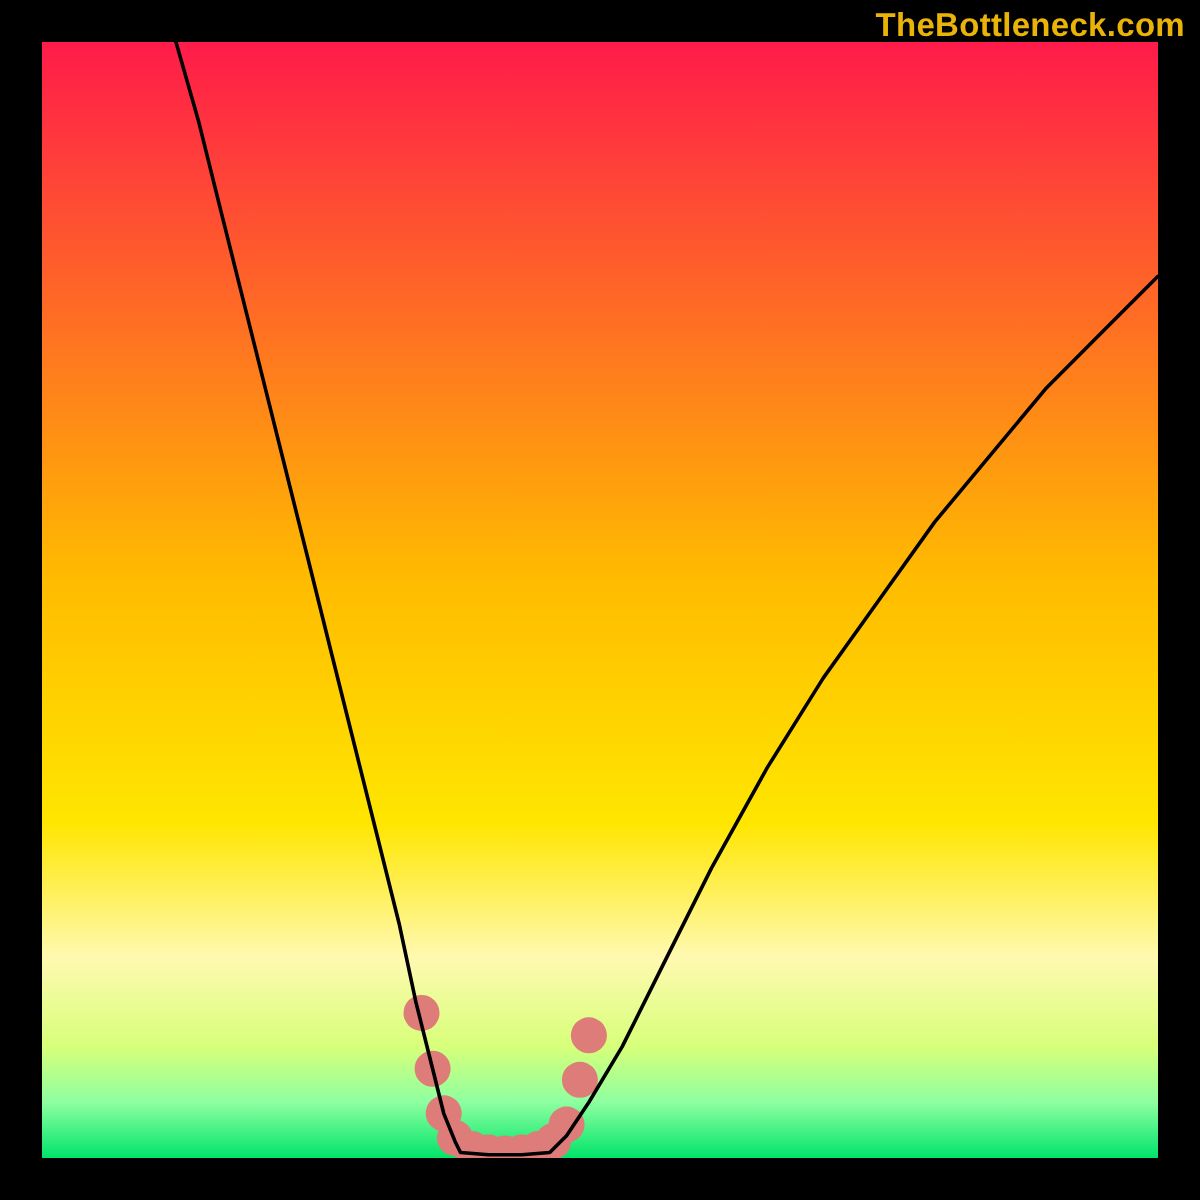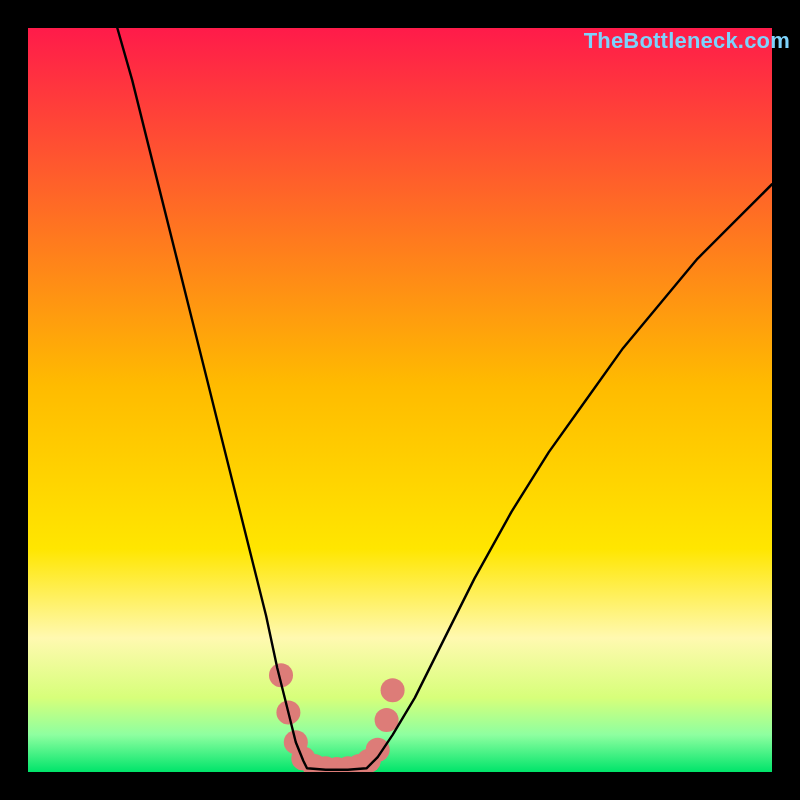--- a/index.html
+++ b/index.html
@@ -16,26 +16,25 @@
     top: 0;
     left: 0;
     width: 800px;
     height: 800px;
     background: #000;
   }
   .watermark {
     position: absolute;
     top: 4px;
     right: 10px;
-    color: #7dd3fc;
+    color: #eab308;
     font-size: 22px;
     font-weight: 600;
     letter-spacing: 0.2px;
     z-index: 10;
-    margin-top: 24px;
   }
   .plot {
     position: absolute;
     top: 28px;
     left: 28px;
     width: 744px;
     height: 744px;
     overflow: hidden;
   }
   .plot svg {

